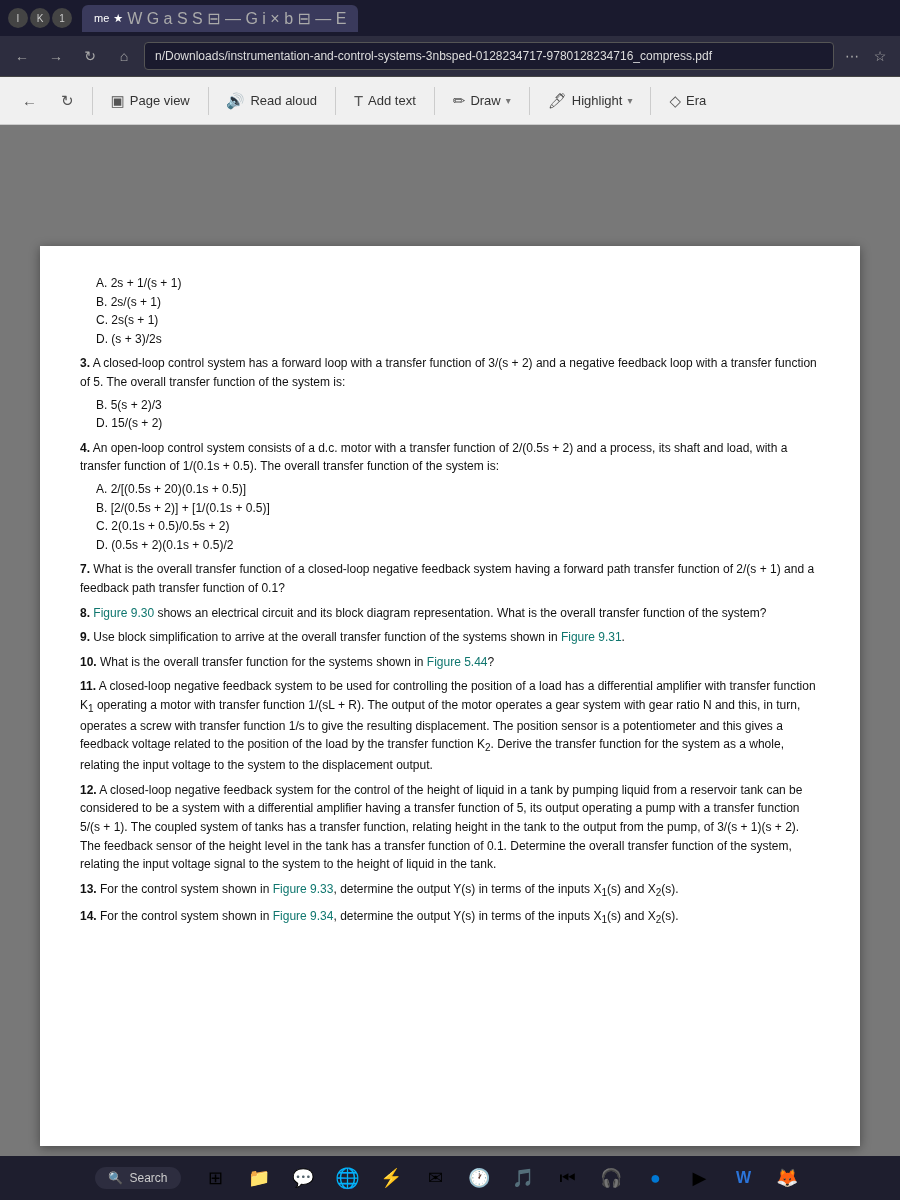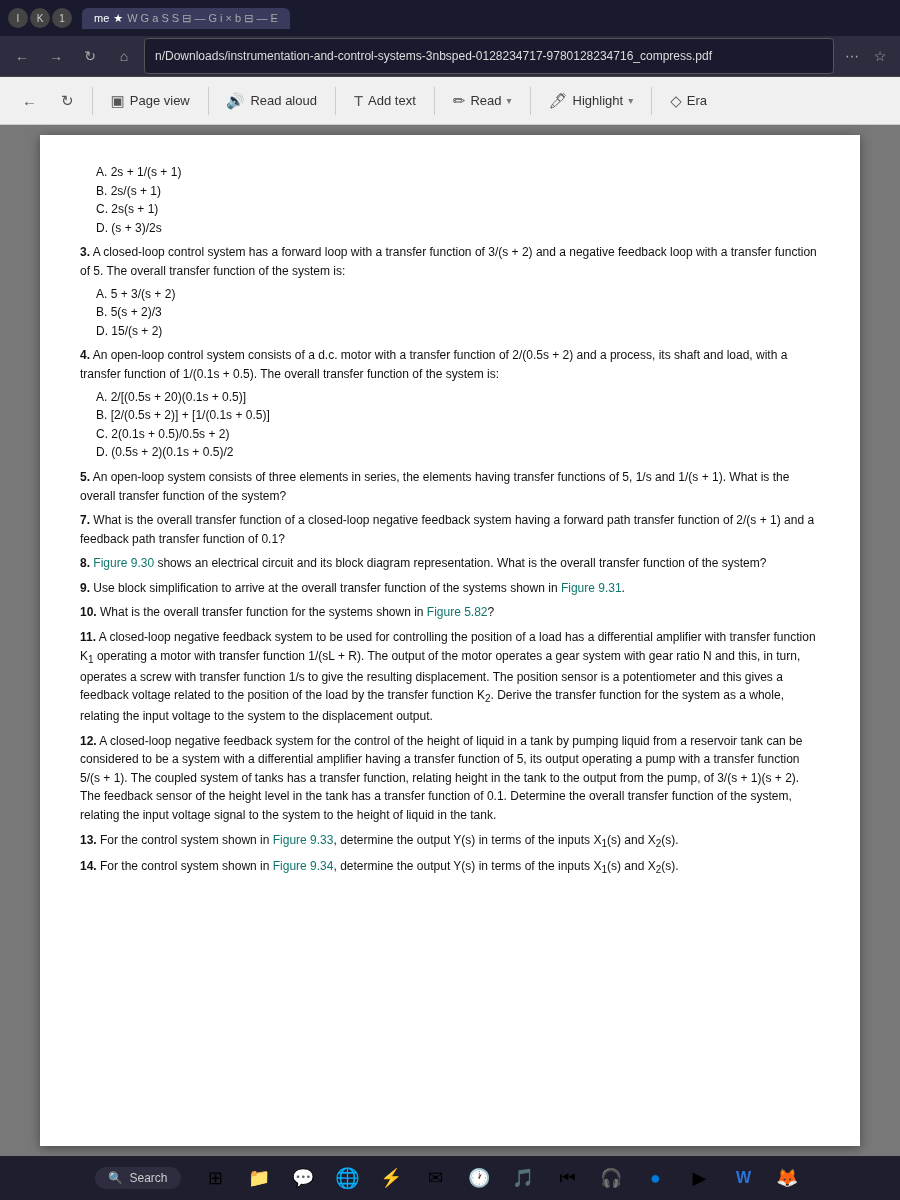--- a/index.html
+++ b/index.html
@@ -93,21 +93,21 @@
     }
 
     .address-bar {
       flex: 1;
       background: #1a1a2e;
       border: 1px solid #555;
       border-radius: 4px;
       color: #ddd;
       font-size: 12px;
       padding: 4px 10px;
-      height: 36px;
+      height: 28px;
     }
 
     .browser-icons {
       display: flex;
       gap: 4px;
     }
 
     .browser-icon-btn {
       width: 24px;
       height: 24px;
@@ -163,20 +163,21 @@
     }
 
     
     .pdf-content {
       flex: 1;
       background: #787878;
       overflow: hidden;
       display: flex;
       justify-content: center;
       padding: 10px;
+      align-items: flex-end;
     }
 
     .pdf-page {
       background: #fff;
       width: 820px;
       min-height: 900px;
       padding: 28px 40px;
       font-size: 12px;
       line-height: 1.55;
       color: #111;
@@ -249,21 +250,21 @@
 <div class="browser-chrome">
   <div class="tab-bar">
     <div class="tab-controls">
       <button class="tab-control-btn">I</button>
       <button class="tab-control-btn">K</button>
       <button class="tab-control-btn">1</button>
     </div>
     <div class="tab-item active">
       <span>me</span>
       <span>★</span>
-      <span style="color:#aaa; font-size:11px;">W G a S S ⊟ — G i × b ⊟ — E</span>
+      <span style="color:#aaa; font-size:16px;">W G a S S ⊟ — G i × b ⊟ — E</span>
     </div>
   </div>
 
   <div class="address-bar-row">
     <button class="nav-btn">←</button>
     <button class="nav-btn">→</button>
     <button class="nav-btn">↻</button>
     <button class="nav-btn">⌂</button>
     <input class="address-bar" value="n/Downloads/instrumentation-and-control-systems-3nbsped-0128234717-9780128234716_compress.pdf" readonly="" style="">
     <div class="browser-icons">
@@ -291,21 +292,21 @@
     <span>Read aloud</span>
   </button>
   <div class="toolbar-separator"></div>
   <button class="toolbar-btn">
     <span class="toolbar-icon">T</span>
     <span>Add text</span>
   </button>
   <div class="toolbar-separator"></div>
   <button class="toolbar-btn">
     <span class="toolbar-icon">✏</span>
-    <span>Read</span>
+    <span>Draw</span>
     <span class="dropdown-arrow">▾</span>
   </button>
   <div class="toolbar-separator"></div>
   <button class="toolbar-btn">
     <span class="toolbar-icon">🖊</span>
     <span>Highlight</span>
     <span class="dropdown-arrow">▾</span>
   </button>
   <div class="toolbar-separator"></div>
   <button class="toolbar-btn">
@@ -319,52 +320,48 @@
 
     <div class="question-block">
       <span class="answer-choice">A.  2s + 1/(s + 1)</span>
       <span class="answer-choice">B.  2s/(s + 1)</span>
       <span class="answer-choice">C.  2s(s + 1)</span>
       <span class="answer-choice">D.  (s + 3)/2s</span>
     </div>
 
     <div class="question-block">
       <p><span class="question-number">3.</span>  A closed-loop control system has a forward loop with a transfer function of 3/(s + 2) and a negative feedback loop with a transfer function of 5. The overall transfer function of the system is:</p>
-      <span class="answer-choice">A.  5 + 3/(s + 2)</span>
       <span class="answer-choice">B.  5(s + 2)/3</span>
       <span class="answer-choice">D.  15/(s + 2)</span>
     </div>
 
     <div class="question-block">
       <p><span class="question-number">4.</span>  An open-loop control system consists of a d.c. motor with a transfer function of 2/(0.5s + 2) and a process, its shaft and load, with a transfer function of 1/(0.1s + 0.5). The overall transfer function of the system is:</p>
       <span class="answer-choice">A.  2/[(0.5s + 20)(0.1s + 0.5)]</span>
       <span class="answer-choice">B.  [2/(0.5s + 2)] + [1/(0.1s + 0.5)]</span>
       <span class="answer-choice">C.  2(0.1s + 0.5)/0.5s + 2)</span>
       <span class="answer-choice">D.  (0.5s + 2)(0.1s + 0.5)/2</span>
     </div>
 
-    <div class="question-block">
-      <p><span class="question-number">5.</span>  An open-loop system consists of three elements in series, the elements having transfer functions of 5, 1/s and 1/(s + 1). What is the overall transfer function of the system?</p>
-    </div>
 
 
     <div class="question-block">
       <p><span class="question-number">7.</span>  What is the overall transfer function of a closed-loop negative feedback system having a forward path transfer function of 2/(s + 1) and a feedback path transfer function of 0.1?</p>
     </div>
 
     <div class="question-block">
       <p><span class="question-number">8.</span>  <span class="figure-ref">Figure 9.30</span> shows an electrical circuit and its block diagram representation. What is the overall transfer function of the system?</p>
     </div>
 
     <div class="question-block">
       <p><span class="question-number">9.</span>  Use block simplification to arrive at the overall transfer function of the systems shown in <span class="figure-ref">Figure 9.31</span>.</p>
     </div>
 
     <div class="question-block">
-      <p><span class="question-number">10.</span>  What is the overall transfer function for the systems shown in <span class="figure-ref">Figure 5.82</span>?</p>
+      <p><span class="question-number">10.</span>  What is the overall transfer function for the systems shown in <span class="figure-ref">Figure 5.44</span>?</p>
     </div>
 
     <div class="question-block">
       <p><span class="question-number">11.</span>  A closed-loop negative feedback system to be used for controlling the position of a load has a differential amplifier with transfer function K<sub>1</sub> operating a motor with transfer function 1/(sL + R). The output of the motor operates a gear system with gear ratio N and this, in turn, operates a screw with transfer function 1/s to give the resulting displacement. The position sensor is a potentiometer and this gives a feedback voltage related to the position of the load by the transfer function K<sub>2</sub>. Derive the transfer function for the system as a whole, relating the input voltage to the system to the displacement output.</p>
     </div>
 
     <div class="question-block">
       <p><span class="question-number">12.</span>  A closed-loop negative feedback system for the control of the height of liquid in a tank by pumping liquid from a reservoir tank can be considered to be a system with a differential amplifier having a transfer function of 5, its output operating a pump with a transfer function 5/(s + 1). The coupled system of tanks has a transfer function, relating height in the tank to the output from the pump, of 3/(s + 1)(s + 2). The feedback sensor of the height level in the tank has a transfer function of 0.1. Determine the overall transfer function of the system, relating the input voltage signal to the system to the height of liquid in the tank.</p>
     </div>
 

